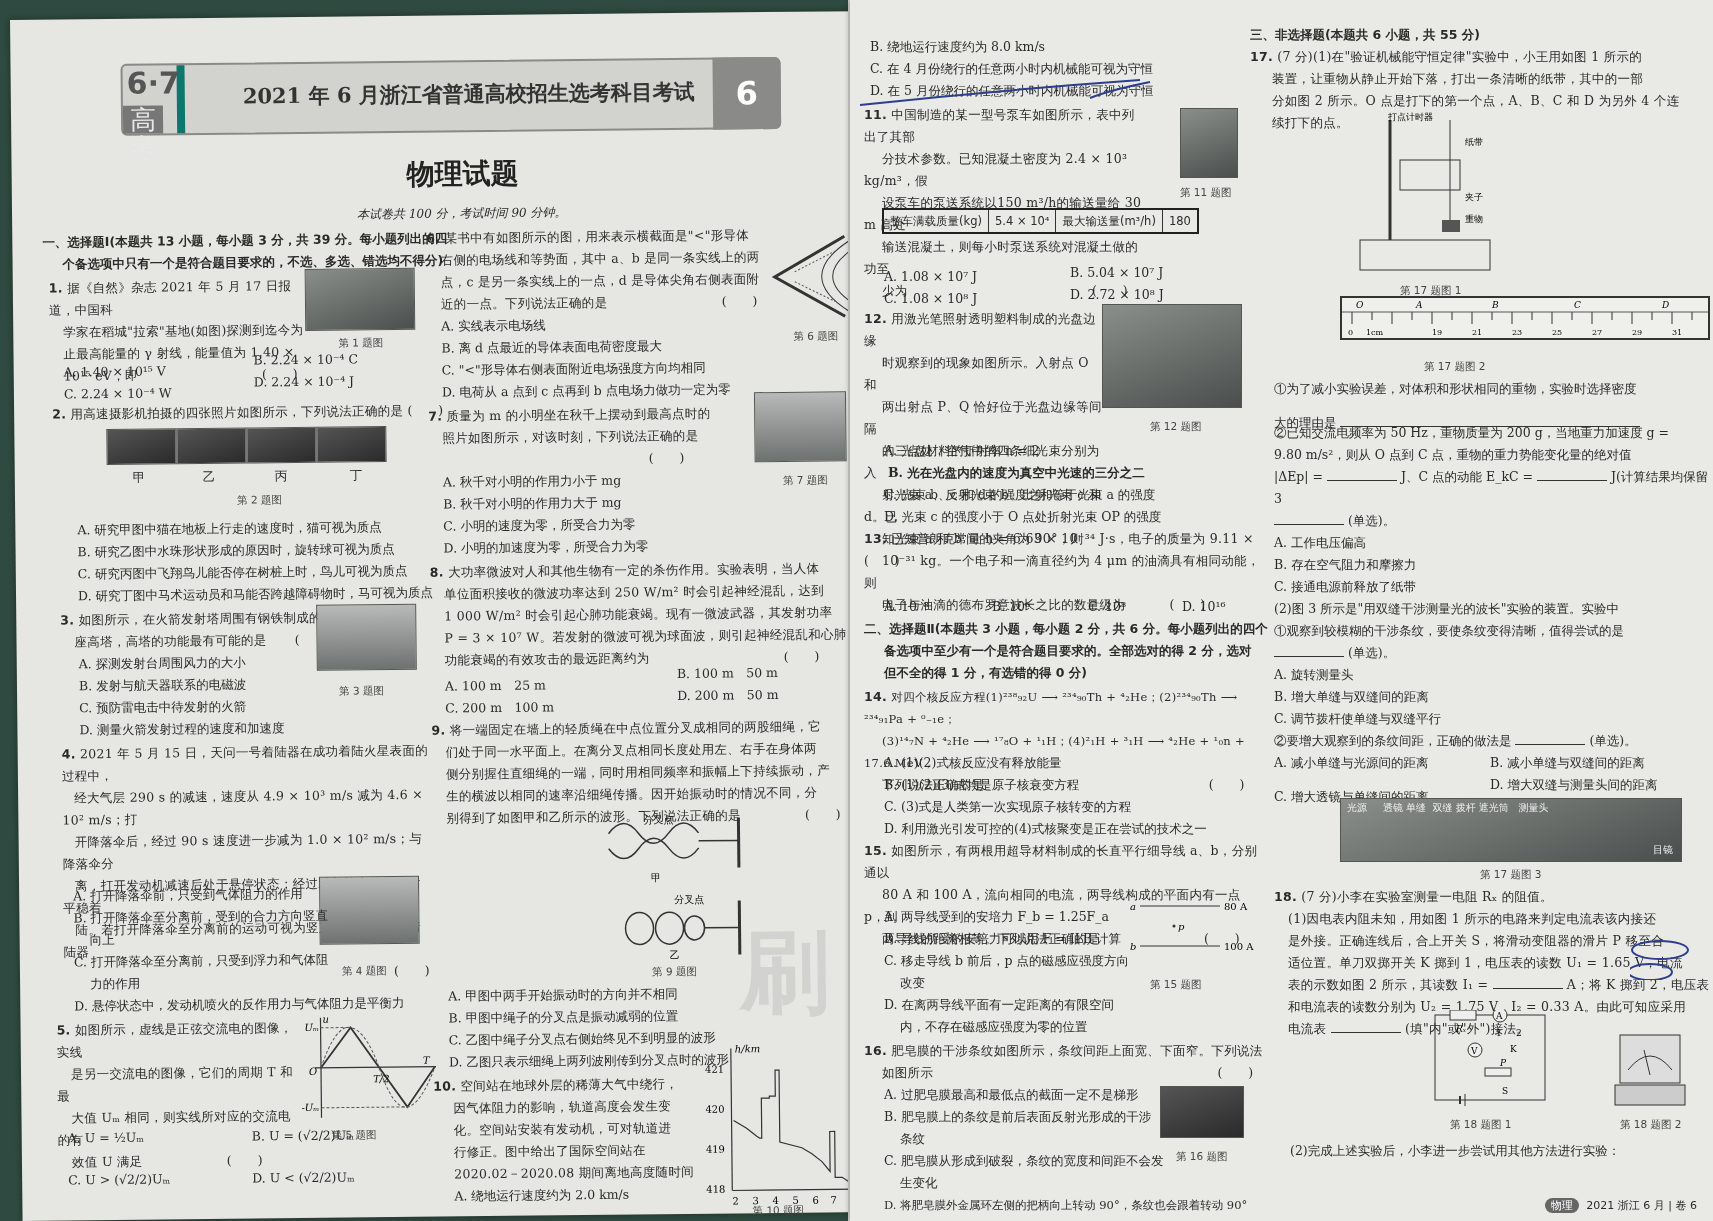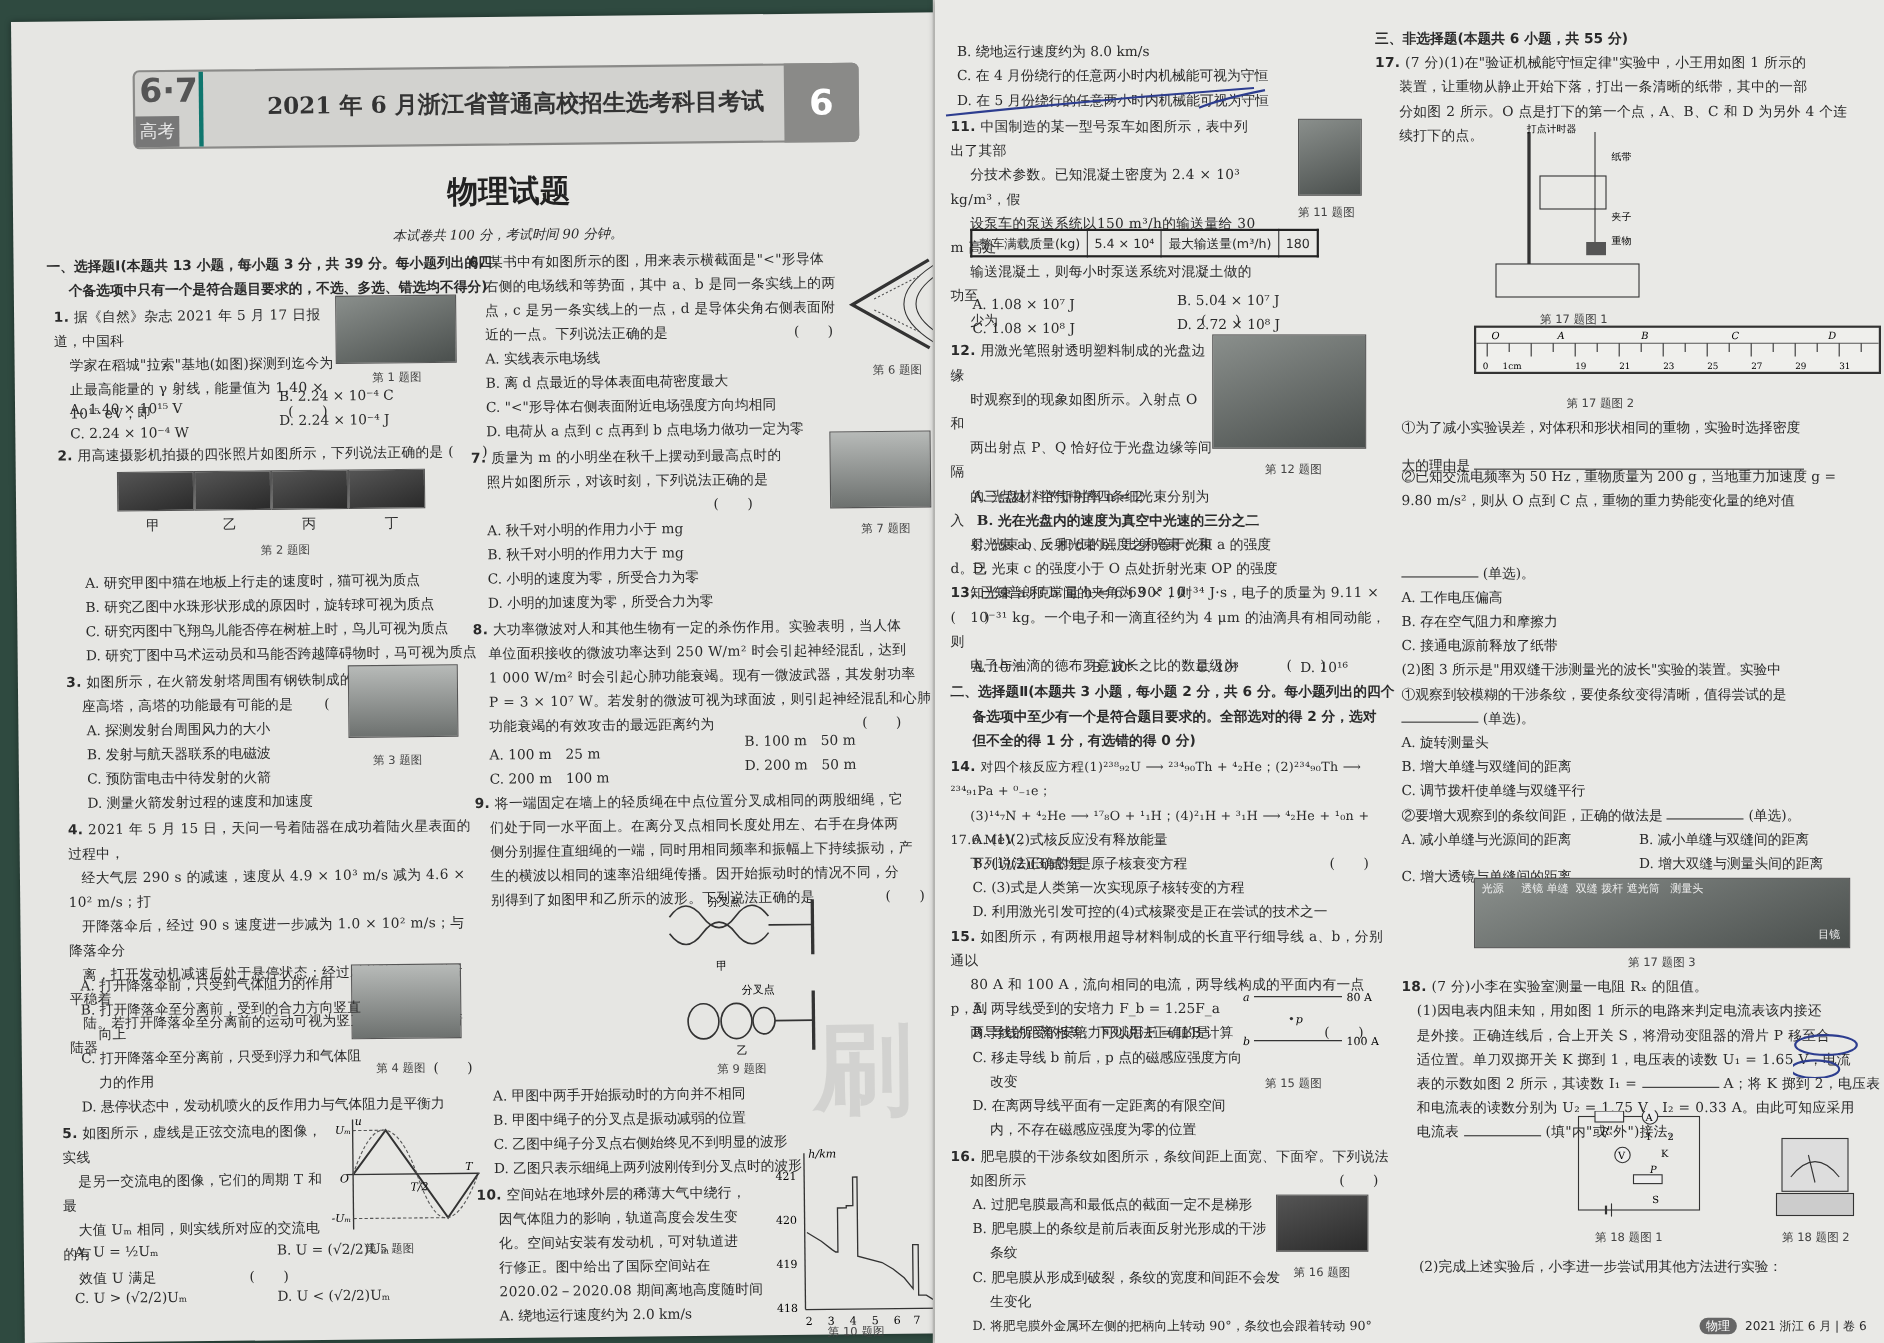--- a/index.html
+++ b/index.html
@@ -26,24 +26,24 @@
   .caption { font-size: 10.5px; color: #444; font-family: "DejaVu Sans", sans-serif; }
   .section { font-size: 12.5px; font-weight: bold; line-height: 22px; font-family: "DejaVu Sans", sans-serif; }
 
   
   .banner {
     position: absolute; left: 110px; top: 45px; width: 660px; height: 72px;
     background: #d2d2cf; border: 2px solid #8a8a88; border-radius: 6px;
   }
   .logo {
     position: absolute; left: 0; top: 0; width: 62px; height: 68px;
-    border-right: 4px solid #0f766e;
+    border-right: 8px solid #0f766e;
   }
   .logo .n { position: absolute; left: 4px; top: 0; font-size: 30px; font-weight: bold; color: #555; font-family: "DejaVu Sans", sans-serif; }
-  .logo .g { position: absolute; left: 0; bottom: 0; width: 40px; height: 28px; background: #777; color: #e8e8e8; font-size: 16px; text-align: center; line-height: 28px; font-family: "DejaVu Sans", sans-serif; }
+  .logo .g { position: absolute; left: 0; bottom: 0; width: 40px; height: 28px; background: #777; color: #e8e8e8; font-size: 26px; text-align: center; line-height: 28px; font-family: "DejaVu Sans", sans-serif; }
   .banner-title { position: absolute; left: 120px; top: 18px; font-size: 21px; font-weight: bold; color: #333; }
   .banner-num { position: absolute; right: -2px; top: -2px; width: 68px; height: 72px; background: #8a8a88; color: #fff; font-size: 32px; font-weight: bold; text-align: center; line-height: 72px; border-radius: 0 6px 6px 0; font-family: "DejaVu Sans", sans-serif; }
   .paper-title { position: absolute; left: 395px; top: 140px; font-size: 28px; font-weight: bold; color: #222; font-family: "DejaVu Sans", sans-serif; }
   .subtitle { position: absolute; left: 345px; top: 190px; font-size: 12px; font-style: italic; }
 
   .photo { position: absolute; background: linear-gradient(160deg,#8a8f8c,#4a4f4d); border: 1px solid #555; }
   .photo.dark { background: linear-gradient(160deg,#555,#2a2a2a); }
   .photo.light { background: linear-gradient(180deg,#b7bab8,#6d716f); }
 
   table.spec { border-collapse: collapse; font-size: 11.5px; font-family: "DejaVu Sans", sans-serif; }
@@ -466,20 +466,27 @@
   </div>
   <div class="abs caption" style="left:574px;top:360px;">第 17 题图 2</div>
 
   <div class="abs opt" style="left:424px;top:378px;">①为了减小实验误差，对体积和形状相同的重物，实验时选择密度</div>
   <div class="abs opt" style="left:424px;top:400px;margin-top:12px;">
     <span>大的理由是</span>
     <span class="blank long"></span>
   </div>
   <div class="abs opt" style="left:424px;top:422px;">②已知交流电频率为 50 Hz，重物质量为 200 g，当地重力加速度 g =</div>
   <div class="abs opt" style="left:424px;top:444px;">9.80 m/s²，则从 O 点到 C 点，重物的重力势能变化量的绝对值</div>
+  <div class="abs opt" style="left:424px;top:466px;">
+    <span>|ΔEp| =</span>
+    <span class="blank"></span>
+    <span>J、C 点的动能 E_kC =</span>
+    <span class="blank"></span>
+    <span>J(计算结果均保留 3</span>
+  </div>
   <div class="abs opt" style="left:424px;top:510px;">
     <span class="blank"></span>
     <span>(单选)。</span>
   </div>
   <div class="abs opt" style="left:424px;top:532px;">A. 工作电压偏高</div>
   <div class="abs opt" style="left:424px;top:554px;">B. 存在空气阻力和摩擦力</div>
   <div class="abs opt" style="left:424px;top:576px;">C. 接通电源前释放了纸带</div>
 
   <div class="abs opt" style="left:424px;top:598px;">(2)图 3 所示是"用双缝干涉测量光的波长"实验的装置。实验中</div>
   <div class="abs opt" style="left:424px;top:620px;">①观察到较模糊的干涉条纹，要使条纹变得清晰，值得尝试的是</div>

